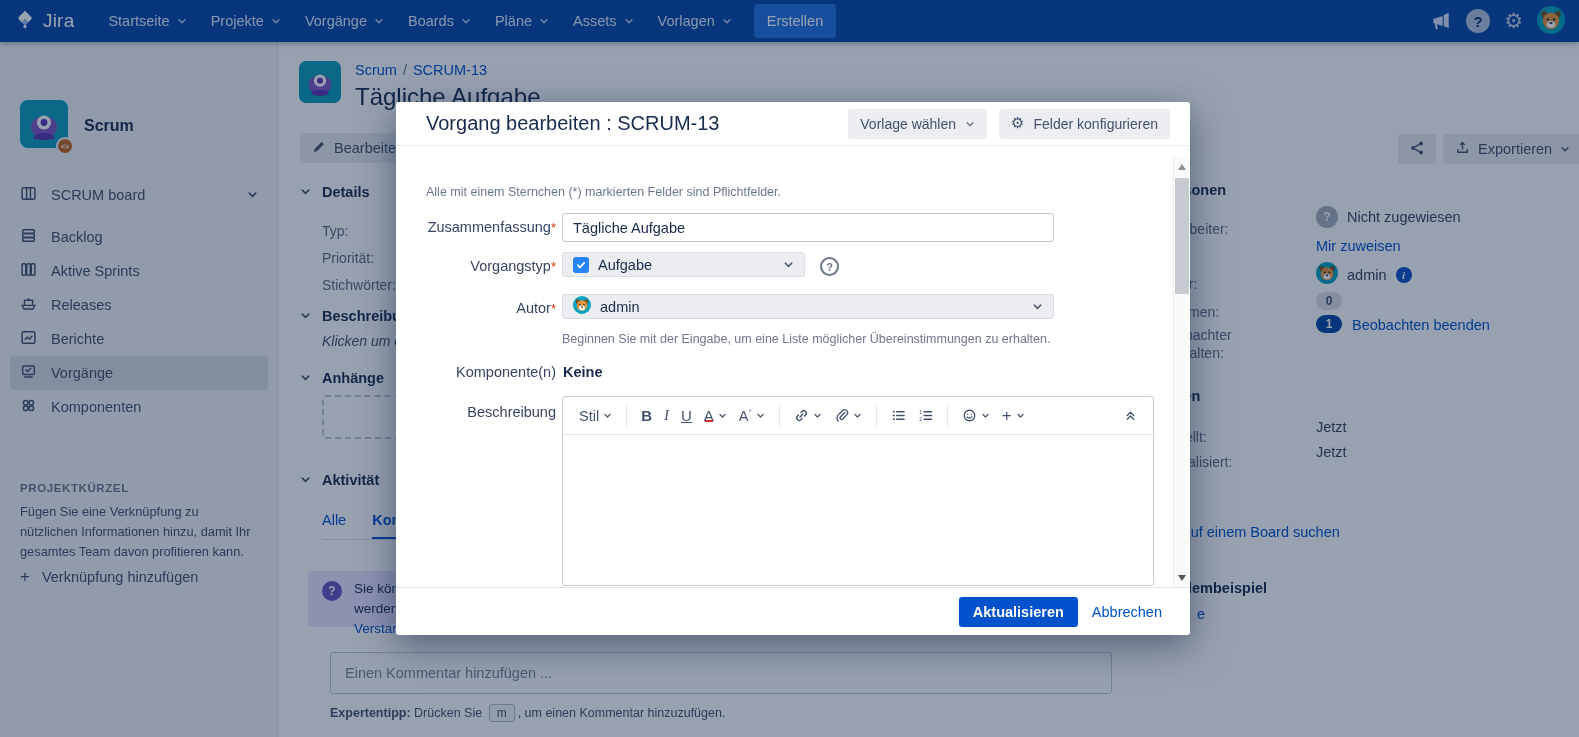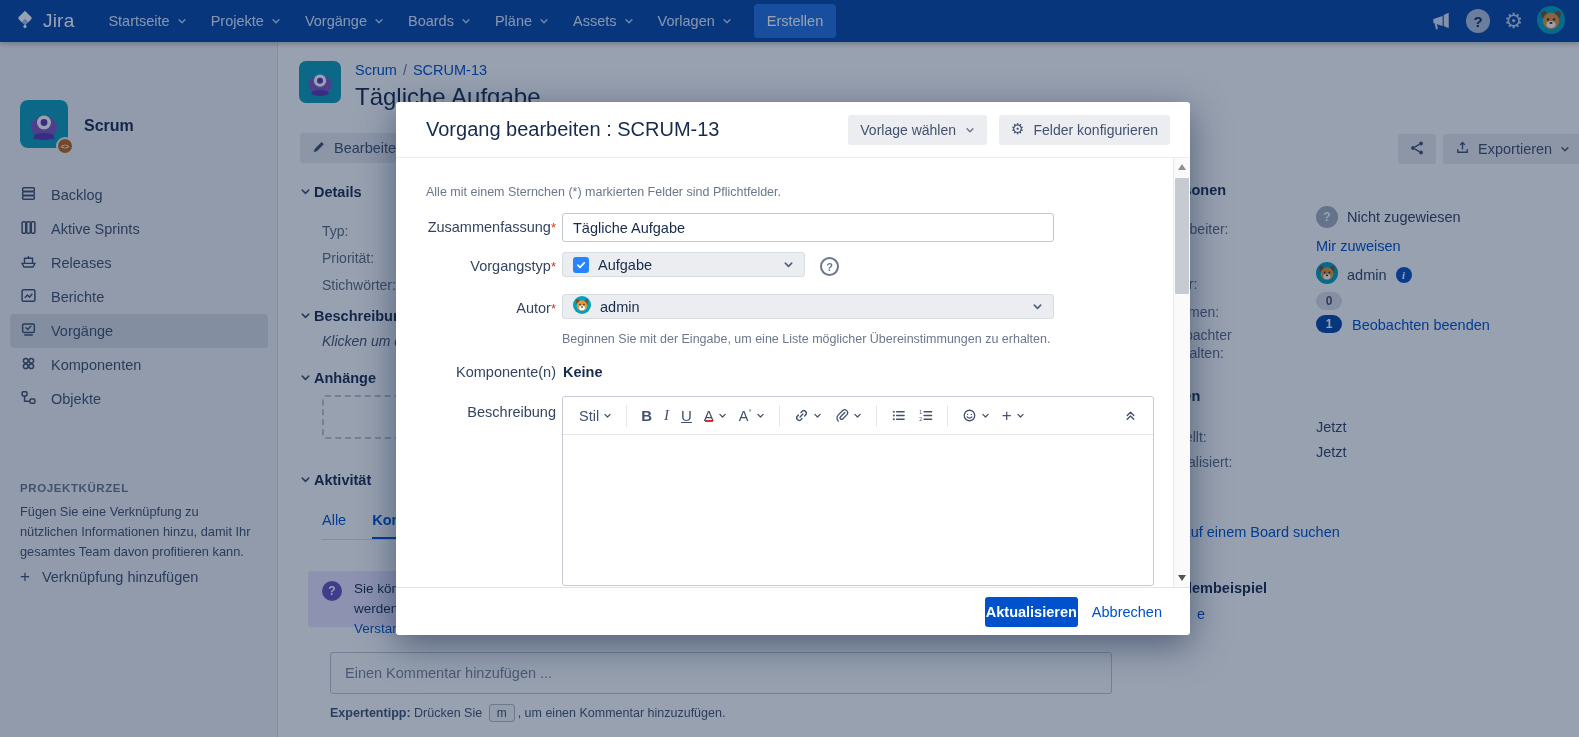--- a/index.html
+++ b/index.html
@@ -54,21 +54,21 @@
   .plus-glyph { font-size:17px; line-height:1; color:#42526E; }
   .gear-dark { font-family:"DejaVu Sans",sans-serif; font-size:17px; color:#42526E; line-height:1; }
 
   
   .link { color:#0052CC; cursor:pointer; text-decoration:none; }
   .crumb-sep { color:#6B778C; margin:0 6px; }
   .page-title { font-size:24px; font-weight:500; color:#172B4D; }
   .soft-btn { background:#EBEDF0; border:none; border-radius:3px; color:#42526E; font-size:14.5px;
               display:inline-flex; align-items:center; gap:8px; padding:0 12px; height:30px; cursor:pointer;
               font-family:"Liberation Sans",sans-serif; }
-  .sec-head { display:flex; align-items:center; gap:3px; font-weight:bold; color:#172B4D; font-size:14.5px; }
+  .sec-head { display:flex; align-items:center; gap:11px; font-weight:bold; color:#172B4D; font-size:14.5px; }
   .field-label { color:#5E6C84; font-size:14px;margin-top:9px; }
   .dropzone { border:2px dashed #C1C7D0; border-radius:3px; }
   .tab { color:#0052CC; font-size:14.5px; padding-bottom:9px; cursor:pointer; }
   .tab.active { font-weight:bold; border-bottom:2px solid #0052CC; }
   .hint-box { background:#EAE6FF; border-radius:3px; }
   .hint-q { width:20px; height:20px; border-radius:50%; background:#6554C0; color:#fff; font-size:12px;
             font-weight:bold; display:flex; align-items:center; justify-content:center; }
   .comment-box { border:1px solid #C1C7D0; border-radius:3px; background:#FCFDFD; display:flex; align-items:center; }
   .comment-box input { border:none; outline:none; background:transparent; width:100%; padding:0 14px;
                        font-size:14.5px; color:#172B4D; font-family:"Liberation Sans",sans-serif; }
@@ -85,21 +85,21 @@
   .info-i { width:16px; height:16px; border-radius:50%; background:#0B52C4; color:#fff; font-size:11px;
             font-style:italic; font-weight:bold; font-family:"Liberation Serif",serif;
             display:inline-flex; align-items:center; justify-content:center; }
   .val-text { color:#344563; font-size:14.5px; }
   .panel-head { font-weight:bold; color:#172B4D; font-size:14.5px; }
 
   
   .blanket { position:absolute; inset:0; background:rgba(9,30,66,.42); z-index:50; }
   .modal { position:absolute; left:396px; top:102px; width:794px; height:533px; background:#fff;
            border-radius:3px; box-shadow:0 10px 36px rgba(9,30,66,.5); z-index:100; }
-  .modal-header { position:absolute; left:0; top:0; right:0; height:56px; display:flex; align-items:center;
+  .modal-header { position:absolute; left:0; top:0; right:0; height:44px; display:flex; align-items:center;
                   padding:0 20px 0 30px; border-bottom:1px solid #ECEDF0; }
   .modal-title { font-size:20px; font-weight:500; color:#172B4D; flex:1; }
   .modal-btn { background:#ECEDF1; border:none; border-radius:3px; height:30px; padding:0 12px;
                color:#42526E; font-size:14px; display:inline-flex; align-items:center; gap:9px;
                cursor:pointer; font-family:"Liberation Sans",sans-serif; }
   .modal-body { position:absolute; left:0; top:56px; right:0; bottom:48px; background:#fff; }
   .m-label { position:absolute; left:30px; width:130px; text-align:right; color:#344563; font-size:14.5px; }
   .req { color:#DE350B; font-size:13px; }
   .m-input { position:absolute; border:1px solid #C1C7D0; border-radius:3px; height:29px; padding:0 10px;
              font-size:14.5px; color:#172B4D; font-family:"Liberation Sans",sans-serif; outline:none; }
@@ -121,21 +121,21 @@
   .ed-b { font-weight:bold; font-size:15px; }
   .ed-i { font-style:italic; font-size:15px; font-family:"Liberation Serif",serif; }
   .ed-u { text-decoration:underline; font-size:15px; }
   .ed-a { position:relative; font-size:15px; }
   .ed-a::after { content:""; position:absolute; left:1px; right:1px; bottom:2px; height:2.5px; background:#D93025; }
   .ed-sup { font-size:8px; vertical-align:super; }
   .modal-footer { position:absolute; left:0; bottom:0; right:0; height:48px; border-top:1px solid #E1E3E8;
                   display:flex; align-items:center; justify-content:flex-end; gap:14px; padding-right:24px; }
   .btn-secondary { background:#EEF0F3; border:none; border-radius:3px; height:30px; padding:0 15px;
                    color:#42526E; font-size:14.5px; cursor:pointer; font-family:"Liberation Sans",sans-serif; }
-  .btn-primary { background:#0052CC; border:none; border-radius:3px; height:30px; padding:0 1px;
+  .btn-primary { background:#0052CC; border:none; border-radius:3px; height:30px; padding:0 14px;
                  color:#fff; font-size:14.5px; font-weight:bold; cursor:pointer;
                  font-family:"Liberation Sans",sans-serif; }
   .annotation { border:4px solid #58A13C; padding:3px; display:inline-flex; }
 
   
   .m-scrollbar { position:absolute; right:0; top:0; bottom:0; width:17px; background:#FAFAFA;
                  border-left:1px solid #EBEBEB; }
   .sb-arrow { position:absolute; left:0; width:16px; height:16px; display:flex; align-items:center;
               justify-content:center; cursor:pointer; }
   .tri-up { width:0; height:0; border-left:4px solid transparent; border-right:4px solid transparent;
@@ -240,20 +240,30 @@
             <circle cx="24" cy="22.5" r="3.4" fill="#5E35B1"></circle>
             <circle cx="15" cy="38" r="1.6" fill="#5E35B1"></circle>
             <circle cx="33" cy="38" r="1.6" fill="#5E35B1"></circle>
           </svg>
         <span class="avatar-badge">&lt;&gt;</span>
       </span>
       <span class="proj-name">Scrum</span>
     </div>
 
     <nav class="snav">
+      <div class="snav-item first">
+        <span><svg width="17" height="17" viewBox="0 0 16 16" fill="none" stroke="#42526E" stroke-width="1.4">
+              <rect x="2" y="2.5" width="12" height="11" rx="1.2"></rect>
+              <path d="M6.2 2.5v11M9.8 2.5v11"></path>
+            </svg></span>
+        <span>SCRUM board</span>
+        <span class="snav-chev"><svg width="11" height="11" viewBox="0 0 12 12">
+              <path d="M2.5 4.5 6 8l3.5-3.5" fill="none" stroke="#42526E" stroke-width="1.7" stroke-linecap="round" stroke-linejoin="round"></path>
+            </svg></span>
+      </div>
       <div class="snav-item">
         <span><svg width="17" height="17" viewBox="0 0 16 16" fill="none" stroke="#42526E" stroke-width="1.4">
               <rect x="2.5" y="2.5" width="11" height="3.4" rx="1"></rect>
               <rect x="2.5" y="6.3" width="11" height="3.4" rx="1"></rect>
               <rect x="2.5" y="10.1" width="11" height="3.4" rx="1"></rect>
             </svg></span>
         <span>Backlog</span>
       </div>
       <div class="snav-item">
         <span><svg width="17" height="17" viewBox="0 0 16 16" fill="none" stroke="#42526E" stroke-width="1.4">
@@ -286,28 +296,20 @@
         <span>Vorgänge</span>
       </div>
       <div class="snav-item">
         <span><svg width="17" height="17" viewBox="0 0 16 16" fill="none" stroke="#42526E" stroke-width="1.4">
               <circle cx="5.4" cy="5.4" r="2.2"></circle>
               <circle cx="10.6" cy="5.4" r="2.2"></circle>
               <circle cx="5.4" cy="10.6" r="2.2"></circle>
               <circle cx="10.6" cy="10.6" r="2.2"></circle>
             </svg></span>
         <span>Komponenten</span>
-      </div>
-      <div class="snav-item">
-        <span><svg width="17" height="17" viewBox="0 0 16 16" fill="none" stroke="#42526E" stroke-width="1.4">
-              <rect x="2" y="2.5" width="4.6" height="4" rx="1"></rect>
-              <rect x="9.4" y="9.5" width="4.6" height="4" rx="1"></rect>
-              <path d="M4.3 6.5v5h5.1"></path>
-            </svg></span>
-        <span>Objekte</span>
       </div>
     </nav>
 
     <div class="side-sec-heading">PROJEKTKÜRZEL</div>
     <p class="side-text">Fügen Sie eine Verknüpfung zu nützlichen Informationen hinzu, damit Ihr gesamtes Team davon profitieren kann.</p>
     <div class="side-addlink">
       <span class="plus-glyph">+</span>
       <span>Verknüpfung hinzufügen</span>
     </div>
 

